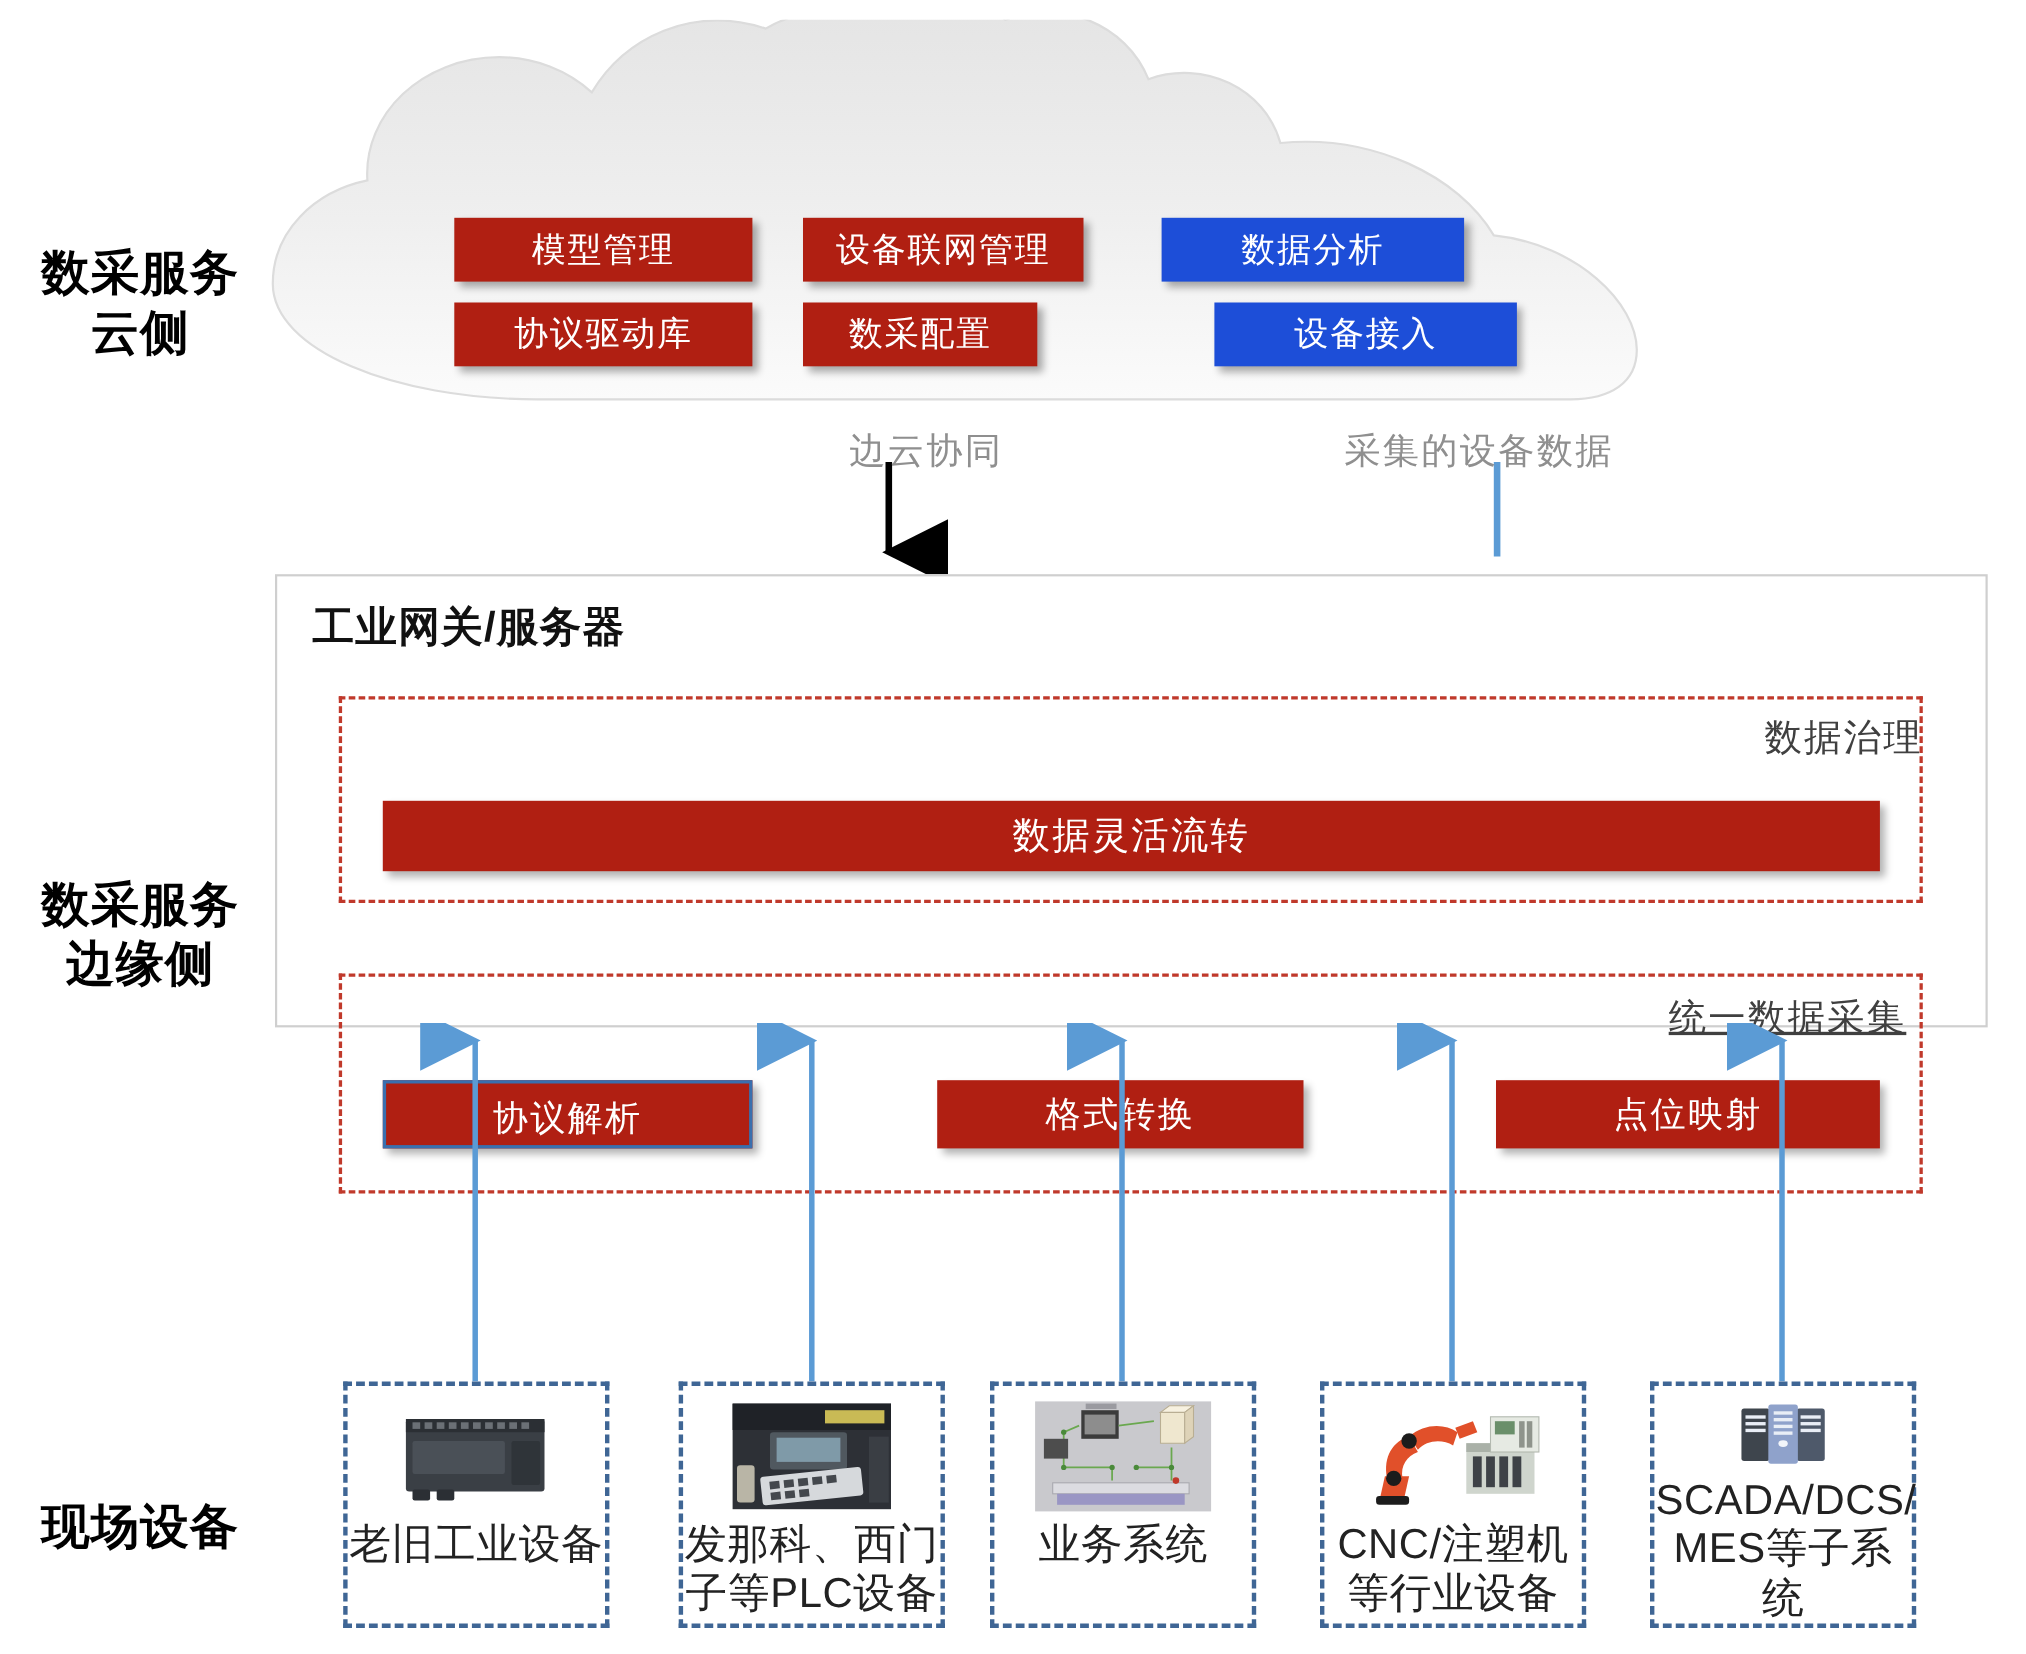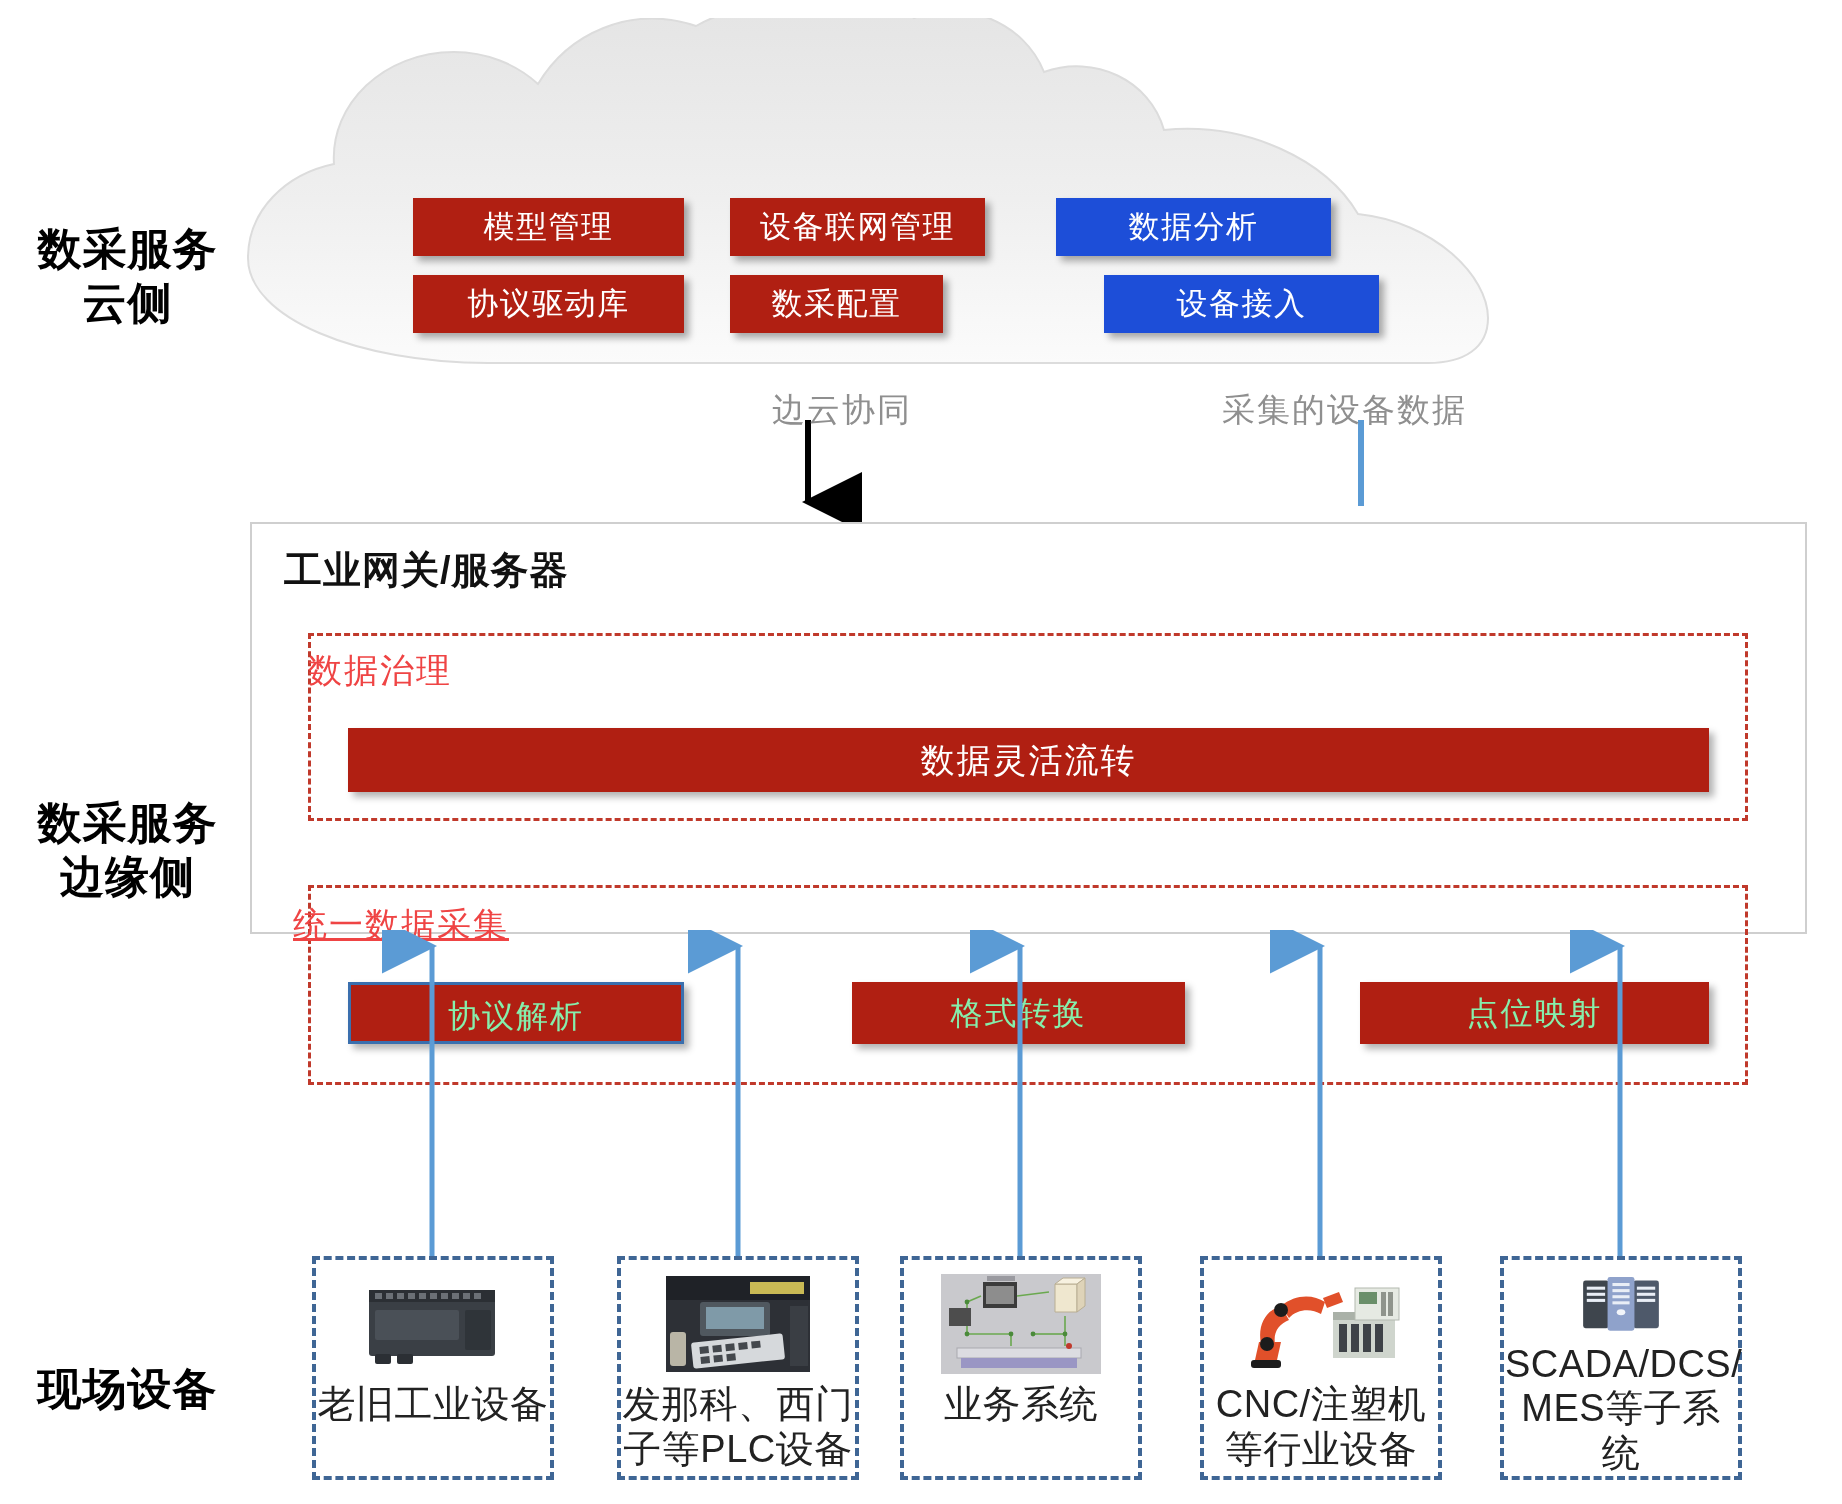--- a/index.html
+++ b/index.html
@@ -63,35 +63,35 @@
     letter-spacing:1px;
   }
 
   .dashed-red{
     position:absolute;border:3px dashed #c0392b;box-sizing:border-box;background:transparent;
   }
   #gov-box{left:308px;top:633px;width:1440px;height:188px;}
   #acq-box{left:308px;top:885px;width:1440px;height:200px;}
 
   .section-title{
-    position:absolute;width:1440px;text-align:left;
-    font-size:34px;color:#ef4444;letter-spacing:2px;
+    position:absolute;width:1440px;text-align:right;
+    font-size:34px;color:#404040;letter-spacing:2px;
   }
   #gov-title{left:308px;top:648px;}
   #acq-title{left:293px;top:902px;text-decoration:underline;}
 
   .wide-red{
     position:absolute;left:348px;top:728px;width:1361px;height:64px;
     background:#b01f12;color:#fff;font-size:34px;letter-spacing:2px;
     line-height:64px;text-align:center;box-shadow:5px 5px 7px rgba(0,0,0,.3);
   }
 
   .abox{
     position:absolute;top:982px;height:62px;line-height:62px;text-align:center;
-    background:#b01f12;color:#86efac;font-size:32px;letter-spacing:2px;
+    background:#b01f12;color:#ffffff;font-size:32px;letter-spacing:2px;
     box-shadow:5px 5px 7px rgba(0,0,0,.3);box-sizing:border-box;
   }
   #ab-proto{left:348px;width:336px;border:3px solid #3a6fae;}
   #ab-format{left:852px;width:333px;}
   #ab-point{left:1360px;width:349px;}
 
   
   .dev-arrows{position:absolute;left:0;top:930px;width:1842px;height:330px;}
 
   

